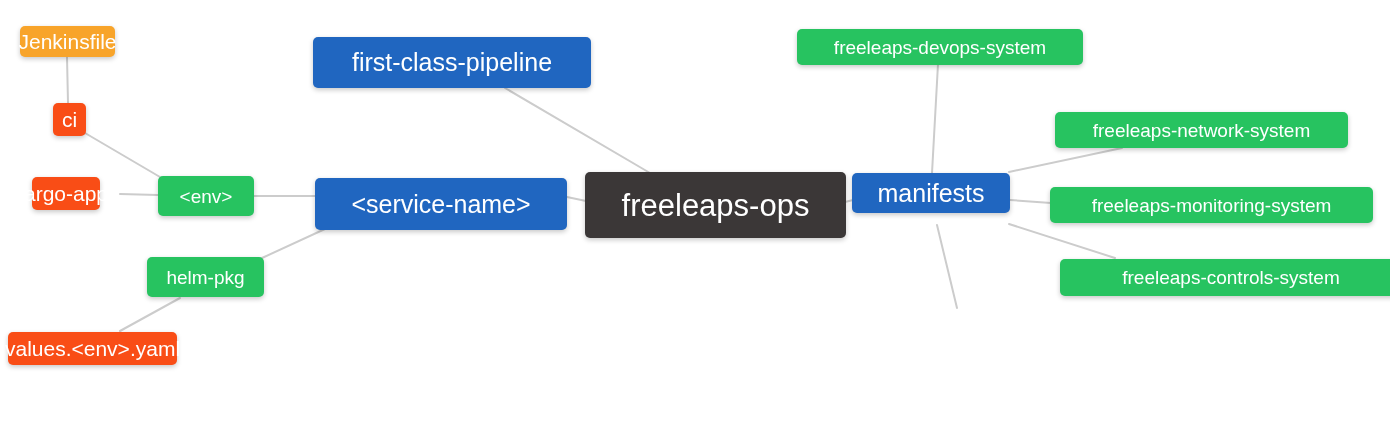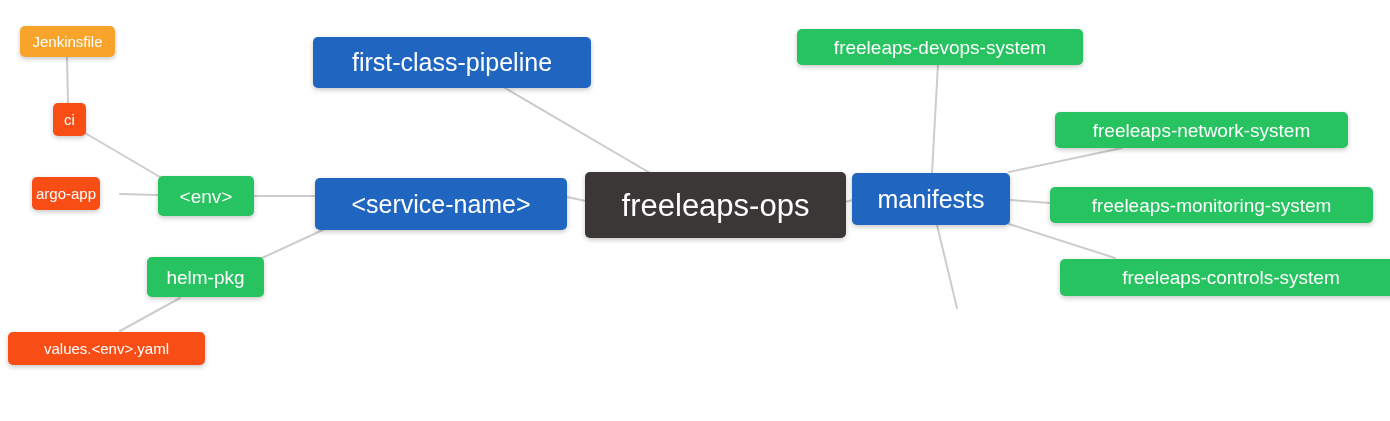--- a/index.html
+++ b/index.html
@@ -17,21 +17,21 @@
     position:absolute;
     display:flex;align-items:center;justify-content:center;
     color:#ffffff;
     border-radius:5px;
     box-shadow:0 2px 5px rgba(0,0,0,0.22);
     white-space:nowrap;
     cursor:pointer;
     box-sizing:border-box;
     line-height:1;
   }
-  .fs-s{font-size:15px;}
+  .fs-s{font-size:21px;}
   .fs-m{font-size:19px;}
   .fs-l{font-size:25px;}
   .fs-xl{font-size:31px;}
 </style>
 </head>
 <body>
 
 <div class="canvas">
 
   <svg class="edges" viewBox="0 0 1390 421">
@@ -59,33 +59,33 @@
     </div>
   <div class="node fs-s" style="left: 32px; top: 177px; width: 68px; height: 33px; background: rgb(249, 77, 22);">
       <span>argo-app</span>
     </div>
   <div class="node fs-m" style="left: 158px; top: 176px; width: 96px; height: 40px; background: rgb(39, 195, 96);">
       <span>&lt;env&gt;</span>
     </div>
   <div class="node fs-m" style="left: 147px; top: 257px; width: 117px; height: 40px; background: rgb(39, 195, 96);">
       <span>helm-pkg</span>
     </div>
-  <div class="node fs-s" style="left: 8px; top: 332px; width: 197px; height: 33px; background: rgb(249, 77, 22);">
+  <div class="node fs-s" style="left: 8px; top: 332px; width: 169px; height: 33px; background: rgb(249, 77, 22);">
       <span>values.&lt;env&gt;.yaml</span>
     </div>
   <div class="node fs-l" style="left: 313px; top: 37px; width: 278px; height: 51px; background: rgb(32, 102, 192);">
       <span>first-class-pipeline</span>
     </div>
   <div class="node fs-l" style="left: 315px; top: 170px; width: 252px; height: 52px; background: rgb(32, 102, 192); margin-top: 8px;">
       <span>&lt;service-name&gt;</span>
     </div>
   <div class="node fs-xl" style="left: 585px; top: 172px; width: 261px; height: 66px; background: rgb(59, 55, 55);">
       <span>freeleaps-ops</span>
     </div>
-  <div class="node fs-l" style="left: 852px; top: 173px; width: 158px; height: 52px; background: rgb(32, 102, 192);">
+  <div class="node fs-l" style="left: 852px; top: 173px; width: 158px; height: 40px; background: rgb(32, 102, 192);">
       <span>manifests</span>
     </div>
   <div class="node fs-m" style="left: 797px; top: 29px; width: 286px; height: 36px; background: rgb(39, 195, 96);">
       <span>freeleaps-devops-system</span>
     </div>
   <div class="node fs-m" style="left: 1055px; top: 112px; width: 293px; height: 36px; background: rgb(39, 195, 96);">
       <span>freeleaps-network-system</span>
     </div>
   <div class="node fs-m" style="left: 1050px; top: 187px; width: 323px; height: 36px; background: rgb(39, 195, 96);">
       <span>freeleaps-monitoring-system</span>

